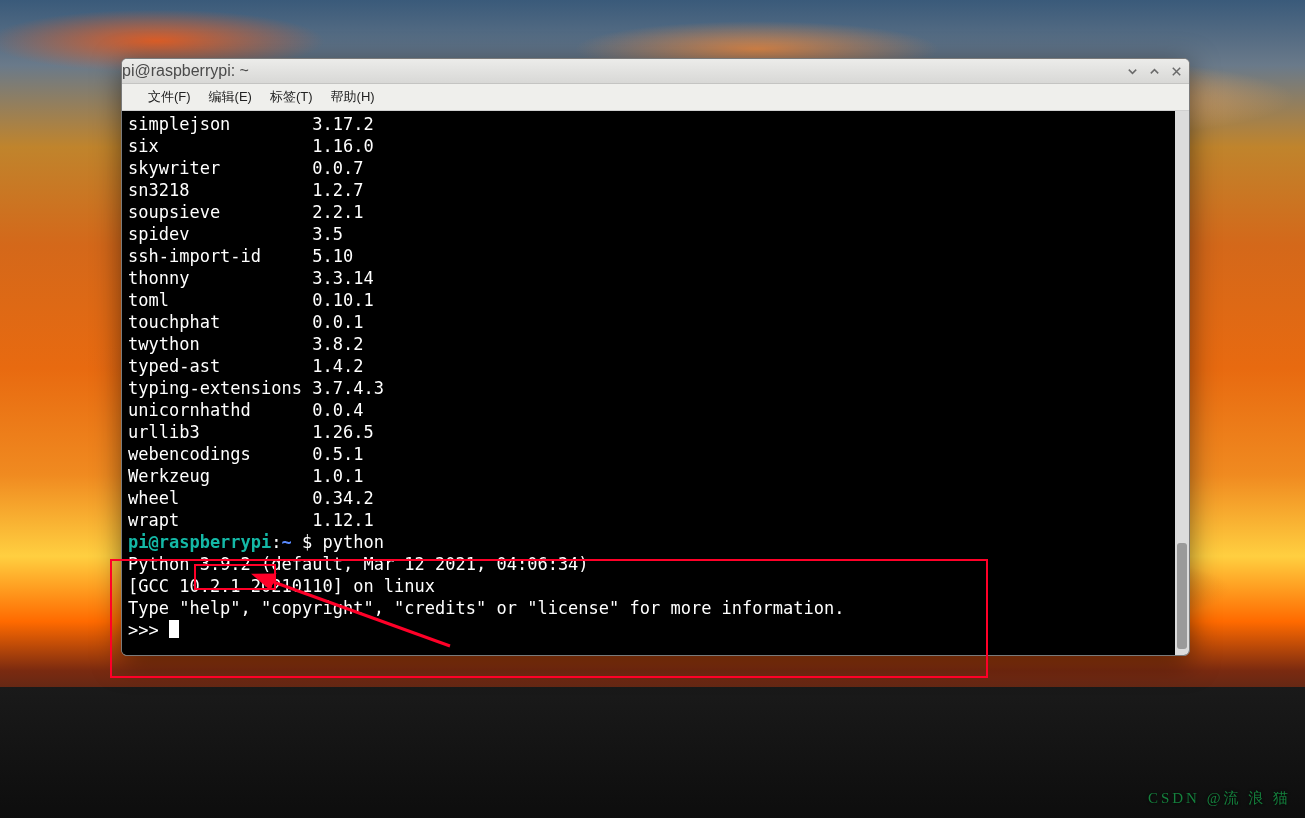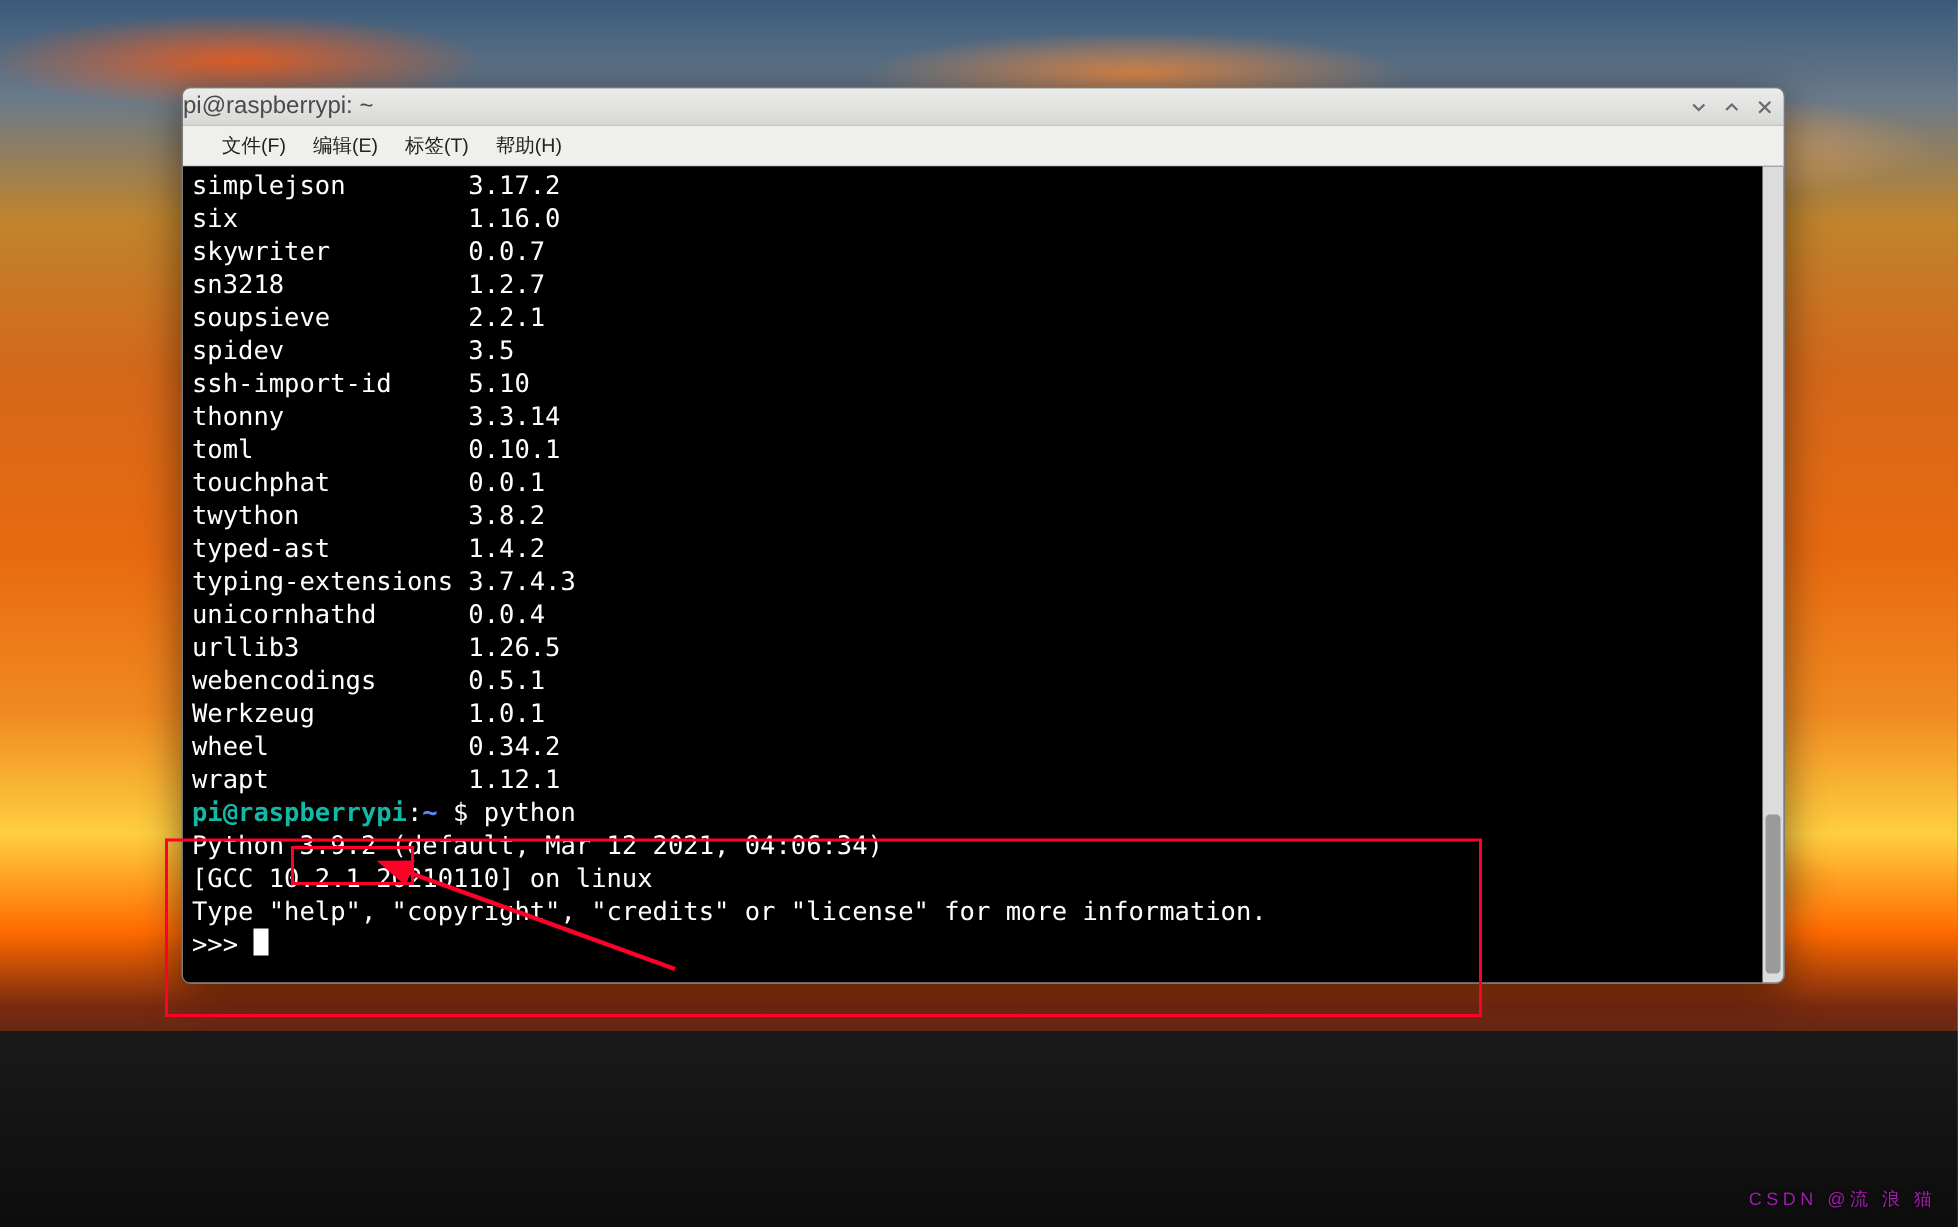--- a/index.html
+++ b/index.html
@@ -20,22 +20,22 @@
       radial-gradient(ellipse 240px 45px at 12% 5%,#ff5a10cc,transparent 70%),
       radial-gradient(ellipse 260px 40px at 58% 6%,#f58a3acc,transparent 70%),
       radial-gradient(ellipse 320px 55px at 82% 12%,#ffb060cc,transparent 70%),
       radial-gradient(ellipse 300px 40px at 40% 55%,#c44a10aa,transparent 70%),
       radial-gradient(ellipse 360px 60px at 75% 72%,#8a300099,transparent 70%),
       radial-gradient(ellipse 260px 40px at 20% 44%,#e06a2099,transparent 70%);
     mix-blend-mode:normal;
   }
   .watermark{
     position:absolute;right:14px;bottom:10px;
-    color:#a21caf;font-size:12px;letter-spacing:3px;
-    text-shadow:0 0 3px #000;font-family:Liberation Sans, sans-serif;
+    color:#15803d;font-size:15px;letter-spacing:3px;
+    text-shadow:0 0 3px #000;font-family:Liberation Serif, serif;
   }
   .window{
     position:absolute;left:121px;top:58px;width:1067px;height:596px;
     background:#e9e9e8;border:1px solid #7a7a7a;border-radius:6px;
     box-shadow:0 6px 28px rgba(0,0,0,.5);
     display:flex;flex-direction:column;overflow:hidden;
   }
   .titlebar{
     height:24px;display:flex;align-items:center;
     background:linear-gradient(#ececea,#d8d8d6);position:relative;

